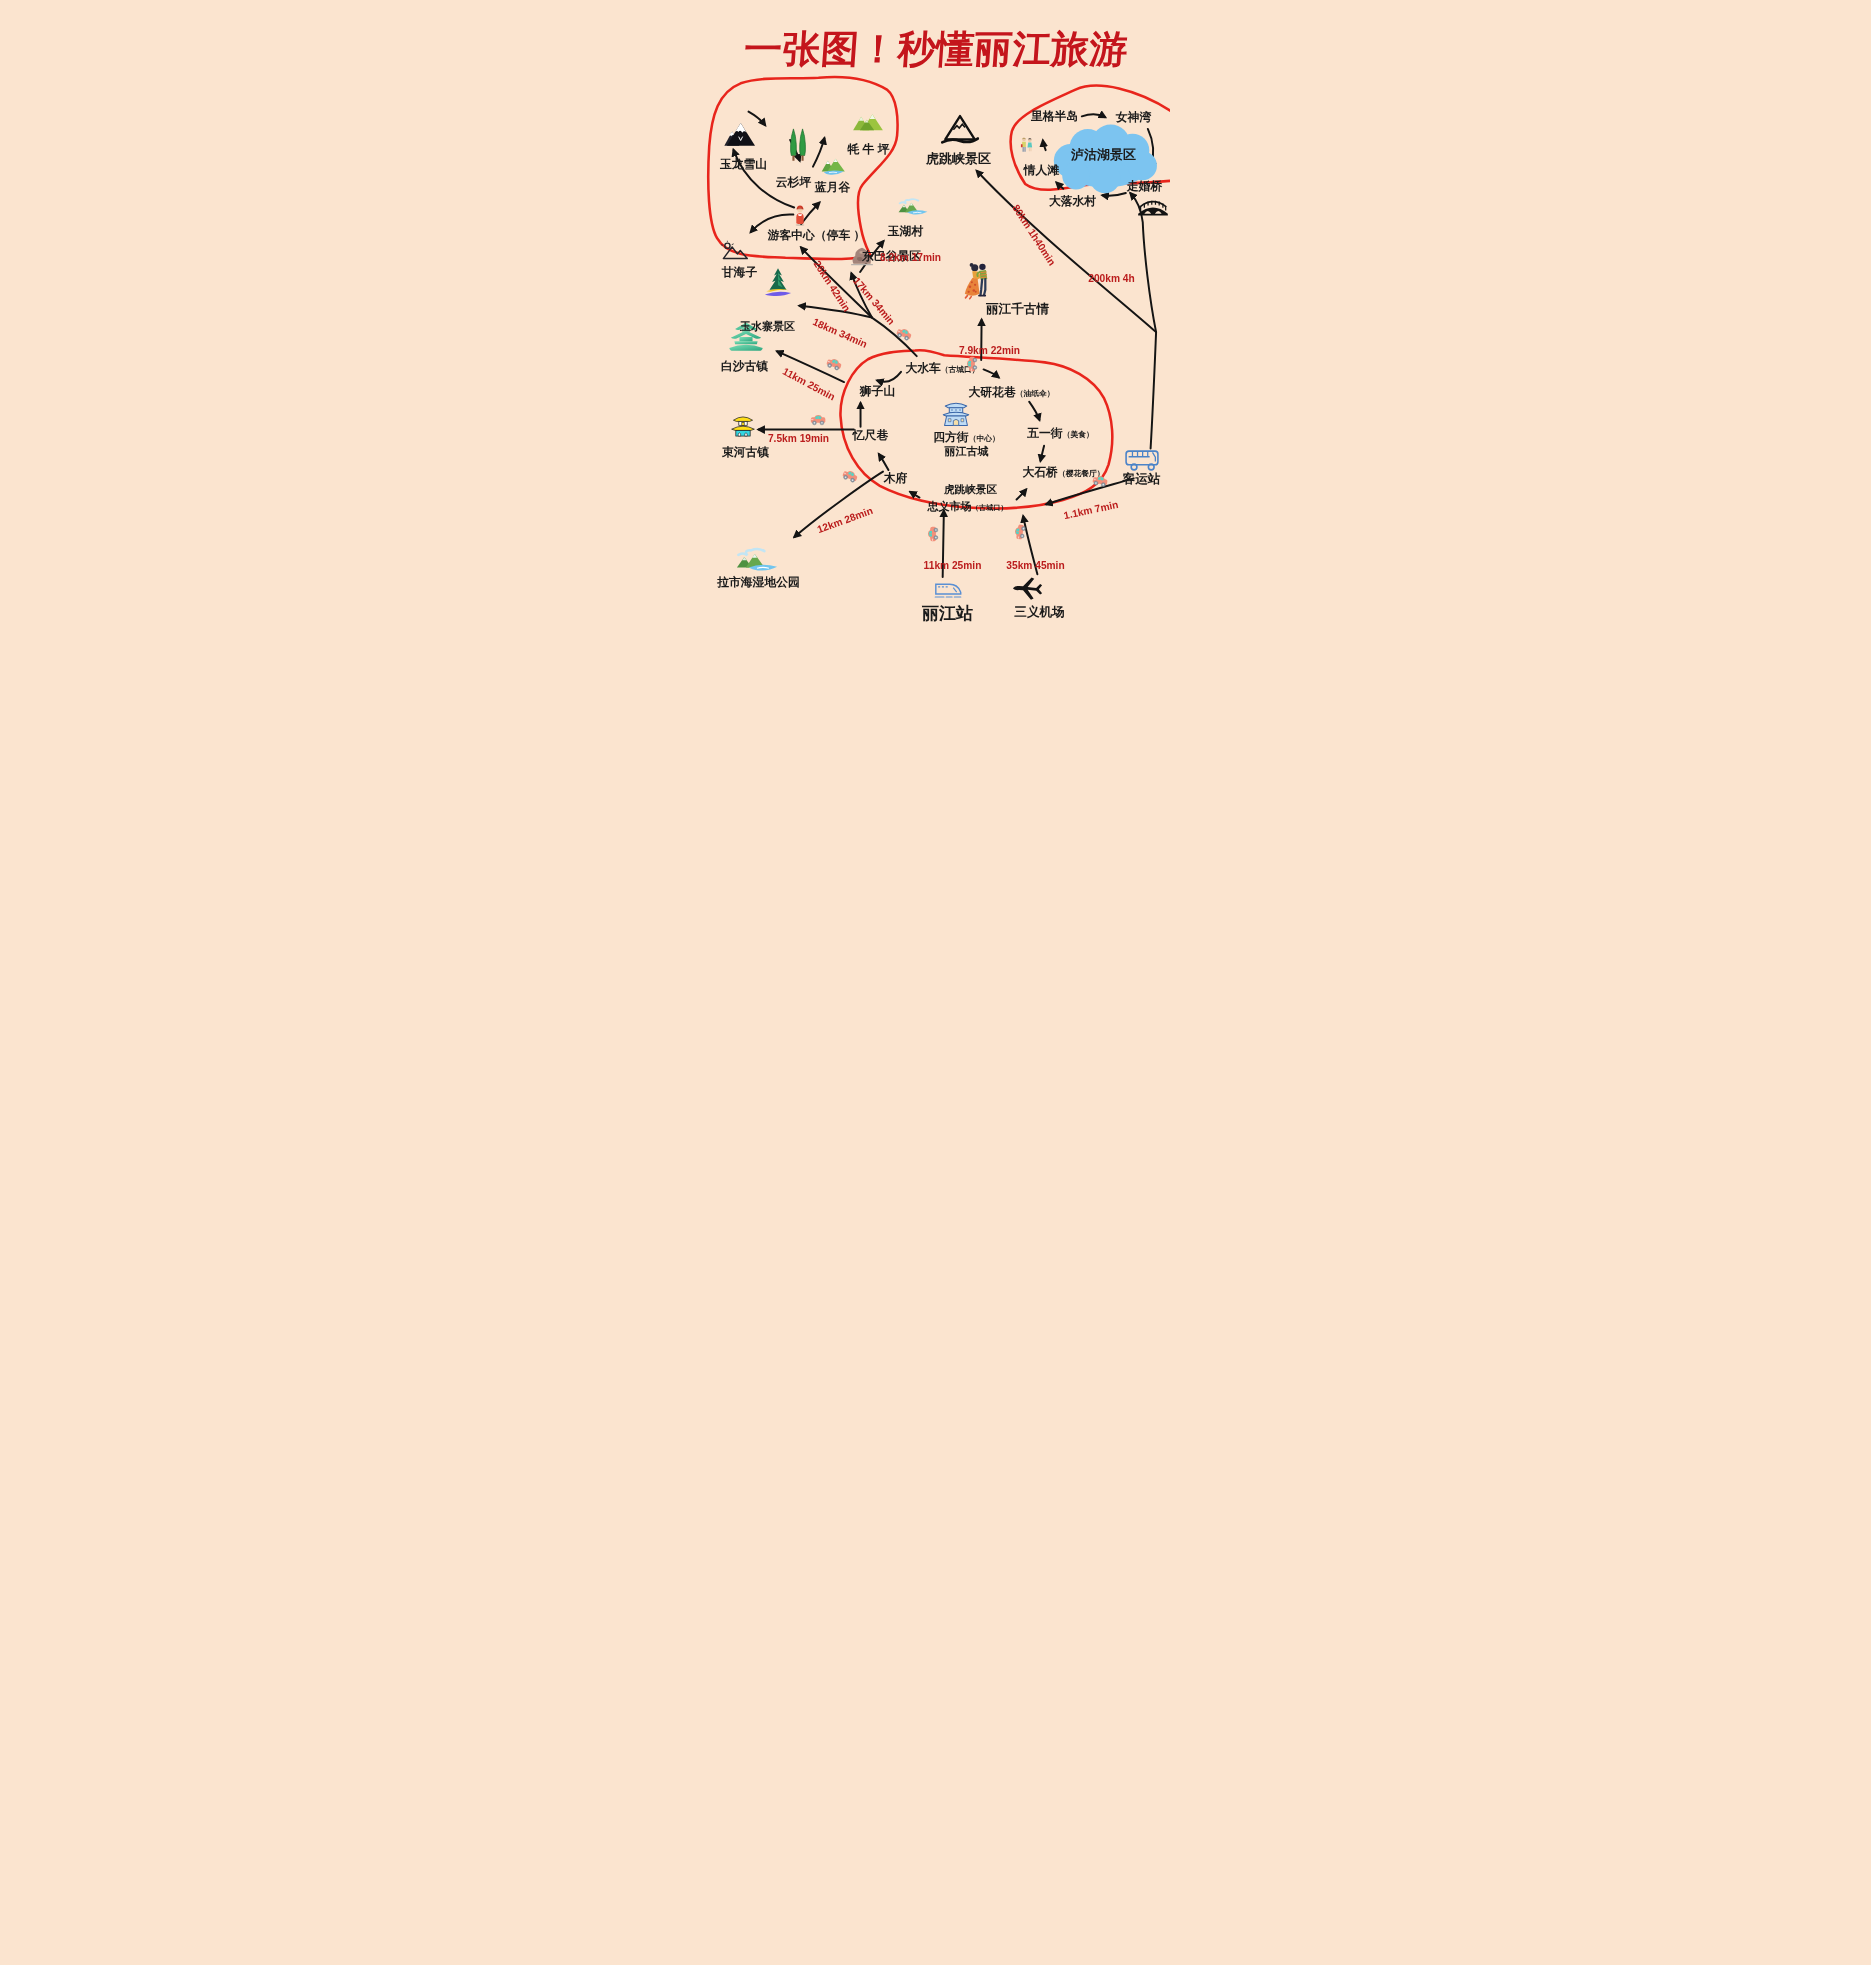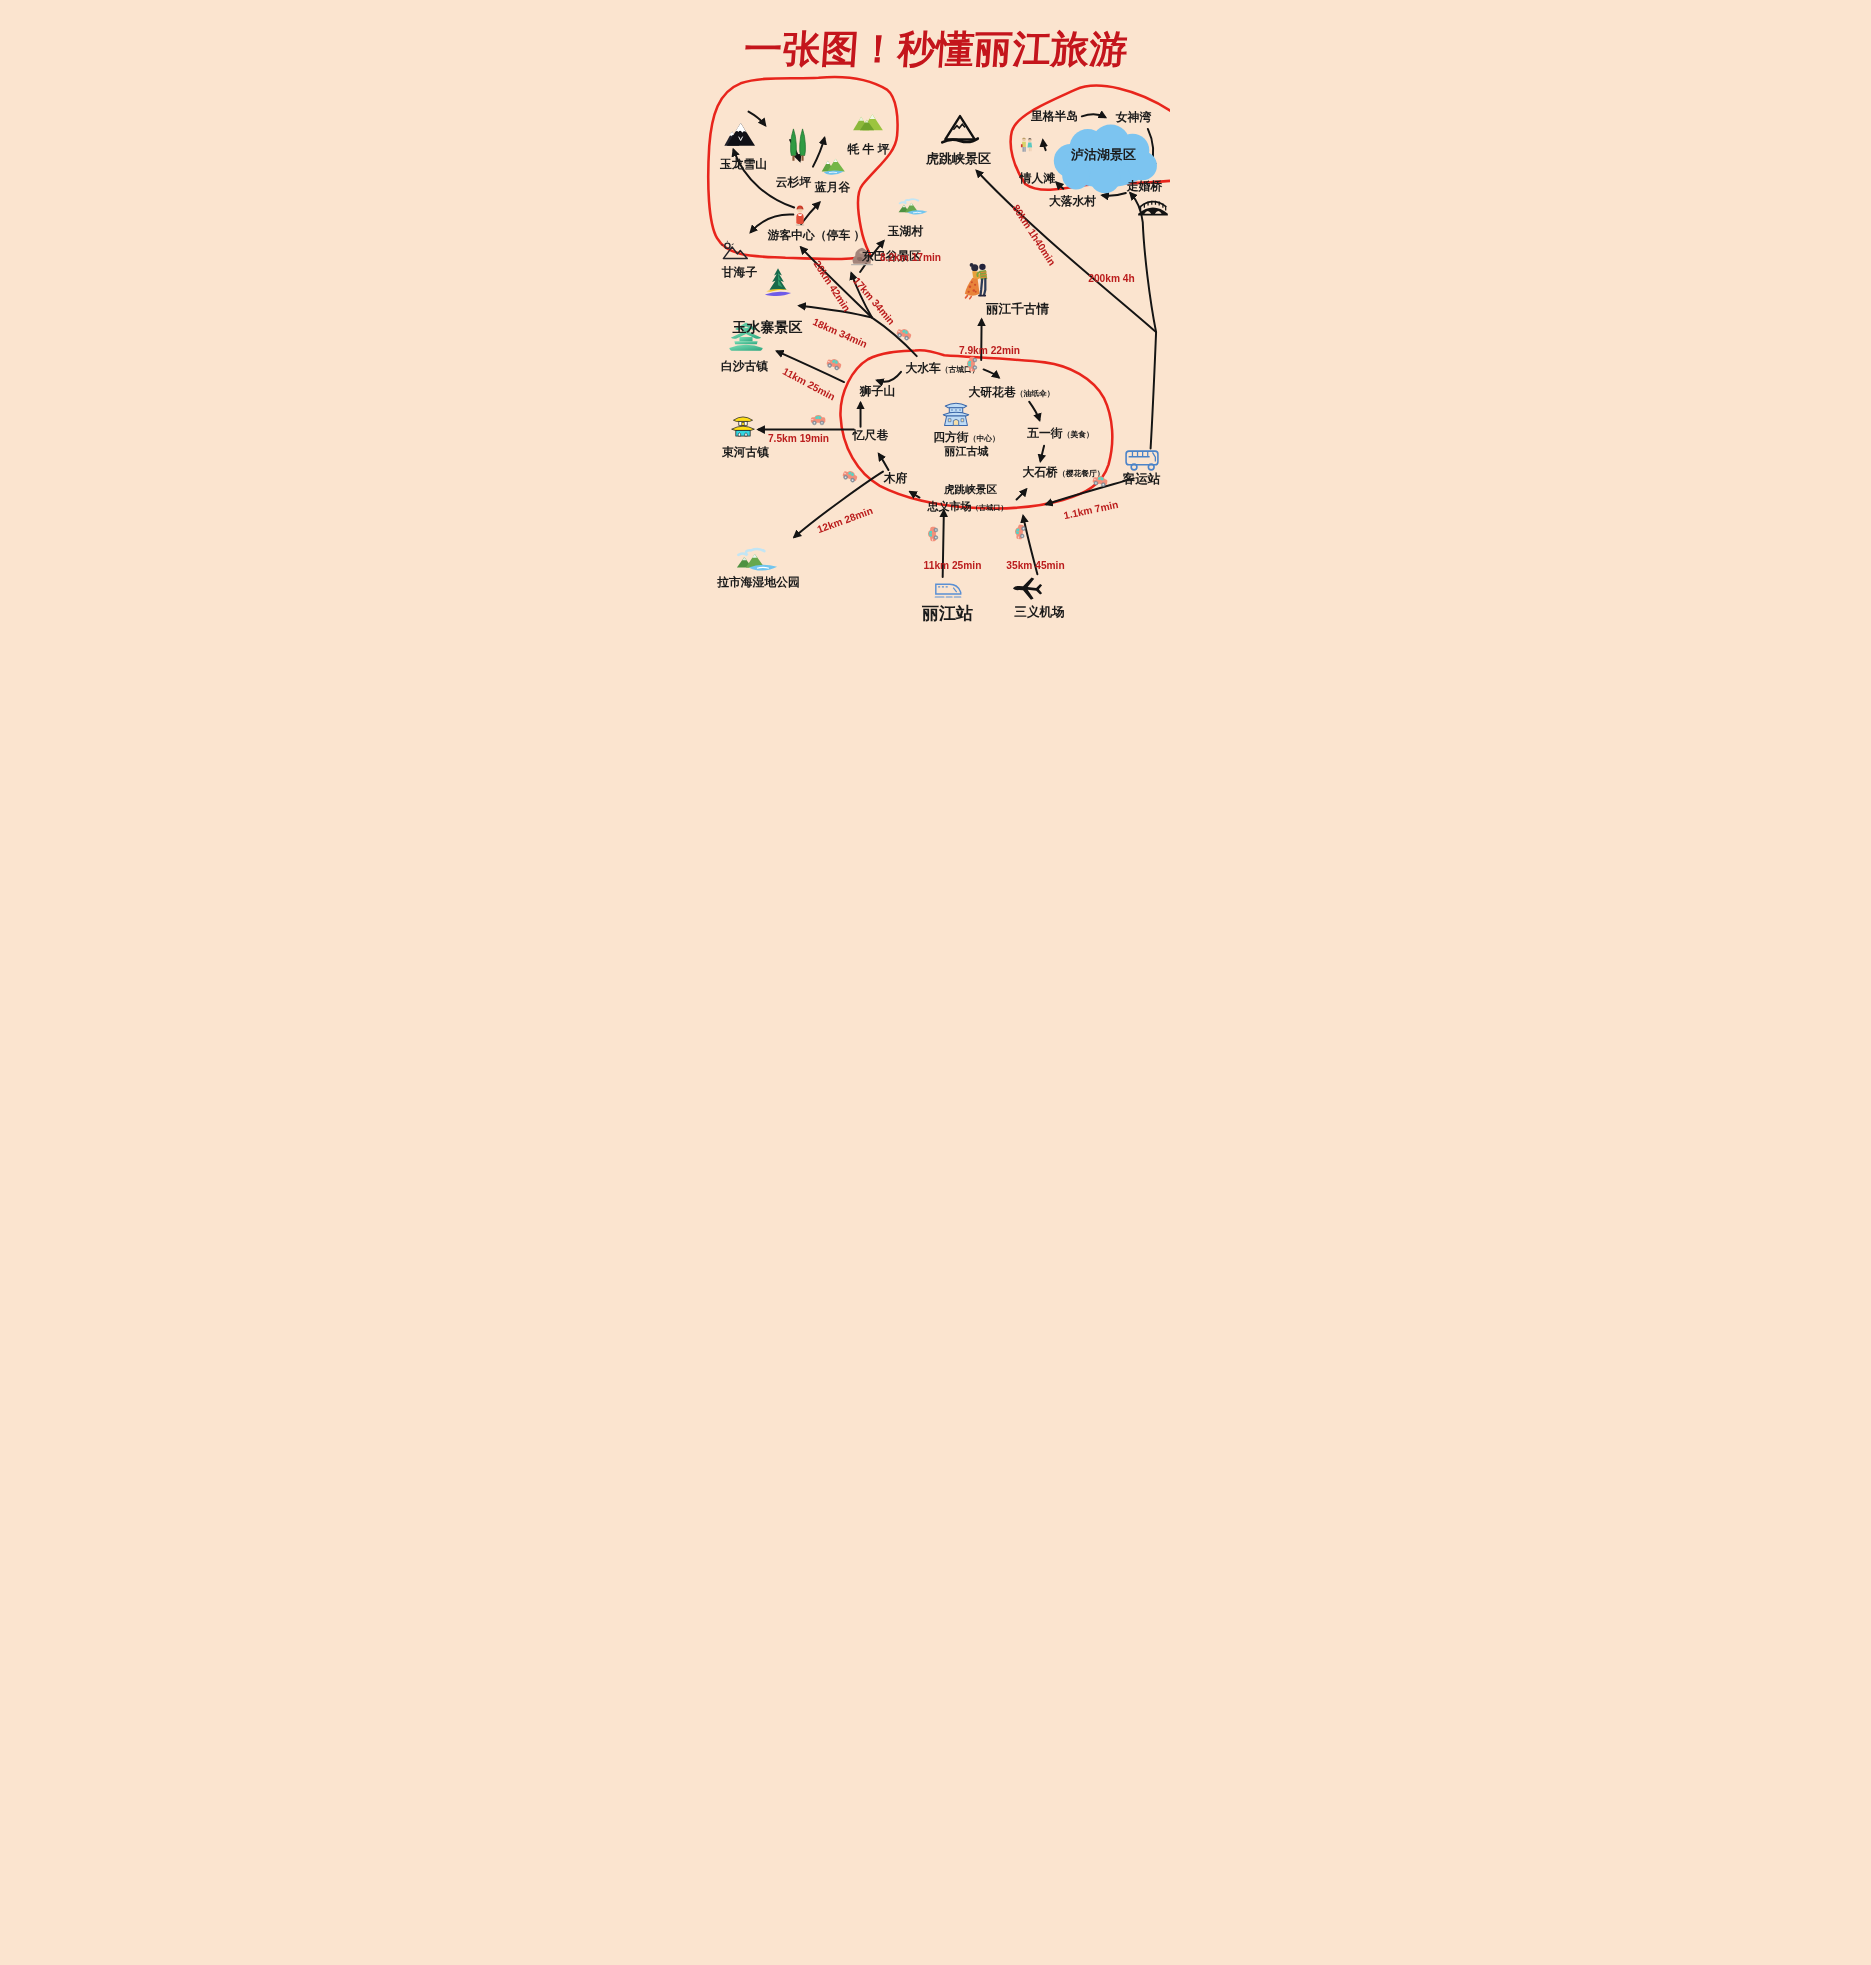--- a/index.html
+++ b/index.html
@@ -339,21 +339,21 @@
       </svg>
       <div class="plabel" style="left: 42px; top: 164px; font-size: 11.8px;"><span>玉龙雪山</span></div>
       <div class="plabel" style="left: 92px; top: 182px; font-size: 11.8px;"><span>云杉坪</span></div>
       <div class="plabel" style="left: 167px; top: 149px; font-size: 11.8px;"><span>牦 牛 坪</span></div>
       <div class="plabel" style="left: 131px; top: 187px; font-size: 11.8px;"><span>蓝月谷</span></div>
       <div class="plabel" style="left: 115px; top: 235px; font-size: 11.8px;"><span>游客中心（停车 ）</span></div>
       <div class="plabel" style="left: 38px; top: 272px; font-size: 11.8px;"><span>甘海子</span></div>
       <div class="plabel" style="left: 257px; top: 159px; font-size: 13px;"><span>虎跳峡景区</span></div>
       <div class="plabel" style="left: 204px; top: 231px; font-size: 11.8px;"><span>玉湖村</span></div>
       <div class="plabel" style="left: 190px; top: 256px; font-size: 11.8px;"><span>东巴谷景区</span></div>
-      <div class="plabel" style="left: 66px; top: 327px; font-size: 14px;"><span>玉水寨景区</span></div>
+      <div class="plabel" style="left: 66px; top: 327px; font-size: 11px;"><span>玉水寨景区</span></div>
       <div class="plabel" style="left: 43px; top: 366px; font-size: 11.8px;"><span>白沙古镇</span></div>
       <div class="plabel" style="left: 44px; top: 452px; font-size: 11.8px;"><span>束河古镇</span></div>
       <div class="plabel" style="left: 57px; top: 582px; font-size: 11.8px;"><span>拉市海湿地公园</span></div>
       <div class="plabel" style="left: 281px; top: 310px; font-size: 12.6px; margin-left: 35px;"><span>丽江千古情</span></div>
       <div class="plabel" style="left: 241px; top: 368px; font-size: 11.8px;"><span>大水车</span><span class="sub">（古城口）</span></div>
       <div class="plabel" style="left: 176px; top: 391px; font-size: 11.8px;"><span>狮子山</span></div>
       <div class="plabel" style="left: 310px; top: 392px; font-size: 11.8px;"><span>大研花巷</span><span class="sub">（油纸伞）</span></div>
       <div class="plabel" style="left: 359px; top: 433px; font-size: 11.8px;"><span>五一街</span><span class="sub">（美食）</span></div>
       <div class="plabel" style="left: 362px; top: 472px; font-size: 11.8px;"><span>大石桥</span><span class="sub">（樱花餐厅）</span></div>
       <div class="plabel" style="left: 265px; top: 437px; font-size: 11.8px;"><span>四方街</span><span class="sub">（中心）</span></div>
@@ -361,21 +361,21 @@
       <div class="plabel" style="left: 169px; top: 435px; font-size: 11.8px;"><span>忆尺巷</span></div>
       <div class="plabel" style="left: 194px; top: 478px; font-size: 11.8px;"><span>木府</span></div>
       <div class="plabel" style="left: 269px; top: 490px; font-size: 10.6px;"><span>虎跳峡景区</span></div>
       <div class="plabel" style="left: 266px; top: 507px; font-size: 11px;"><span>忠义市场</span><span class="sub">（古城口）</span></div>
       <div class="plabel" style="left: 246px; top: 614px; font-size: 17px;"><span>丽江站</span></div>
       <div class="plabel" style="left: 338px; top: 613px; font-size: 12.6px;"><span>三义机场</span></div>
       <div class="plabel" style="left: 440px; top: 480px; font-size: 12.6px;"><span>客运站</span></div>
       <div class="plabel xb" style="left: 402px; top: 155px; font-size: 13px;"><span>泸沽湖景区</span></div>
       <div class="plabel" style="left: 353px; top: 116px; font-size: 11.8px;"><span>里格半岛</span></div>
       <div class="plabel" style="left: 432px; top: 117px; font-size: 11.8px;"><span>女神湾</span></div>
-      <div class="plabel" style="left: 336px; top: 178px; font-size: 11.8px;"><span>情人滩</span></div>
+      <div class="plabel" style="left: 336px; top: 170px; font-size: 11.8px; padding-left: 8px;"><span>情人滩</span></div>
       <div class="plabel" style="left: 371px; top: 201px; font-size: 11.8px;"><span>大落水村</span></div>
       <div class="plabel" style="left: 443px; top: 186px; font-size: 11.8px;"><span>走婚桥</span></div>
       <div class="dist" style="left: 209px; top: 257px; transform: translate(-50%, -50%) rotate(0deg);">8.2km 17min</div>
       <div class="dist" style="left: 130px; top: 286px; transform: translate(-50%, -50%) rotate(57deg);">26km 42min</div>
       <div class="dist" style="left: 172px; top: 301px; transform: translate(-50%, -50%) rotate(50deg);">17km 34min</div>
       <div class="dist" style="left: 138px; top: 333px; transform: translate(-50%, -50%) rotate(24deg);">18km 34min</div>
       <div class="dist" style="left: 107px; top: 384px; transform: translate(-50%, -50%) rotate(28deg);">11km 25min</div>
       <div class="dist" style="left: 288px; top: 350px; transform: translate(-50%, -50%) rotate(0deg);">7.9km 22min</div>
       <div class="dist" style="left: 97px; top: 438px; transform: translate(-50%, -50%) rotate(0deg);">7.5km 19min</div>
       <div class="dist" style="left: 143px; top: 520px; transform: translate(-50%, -50%) rotate(-20deg);">12km 28min</div>

